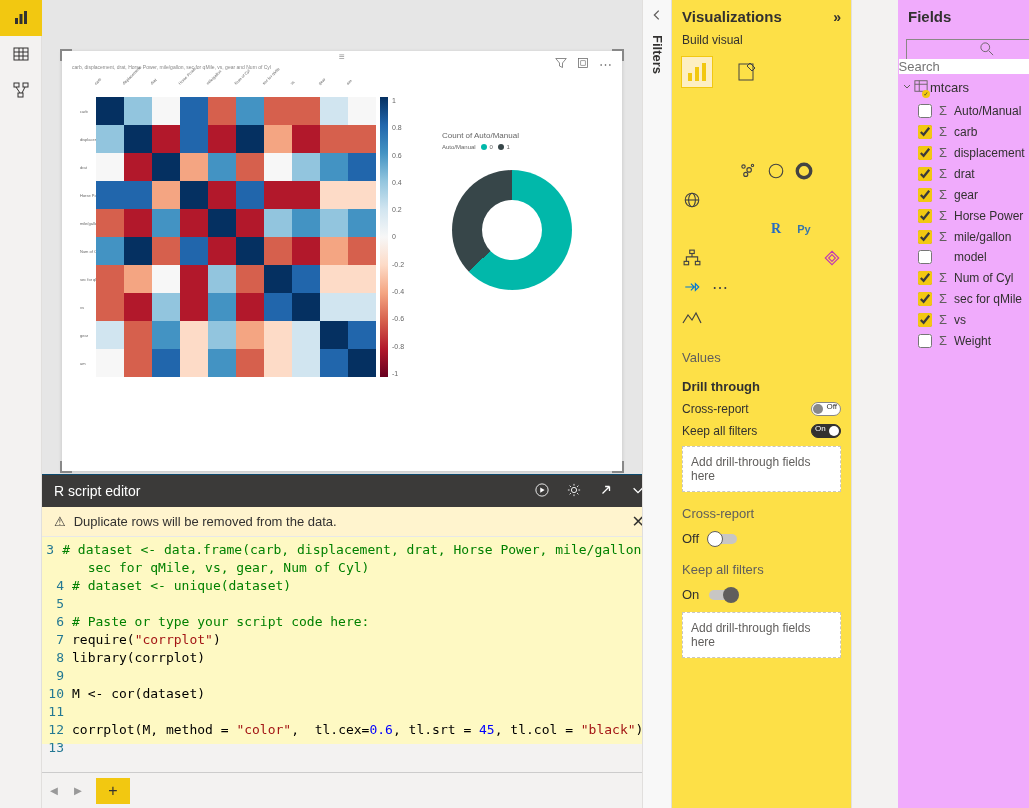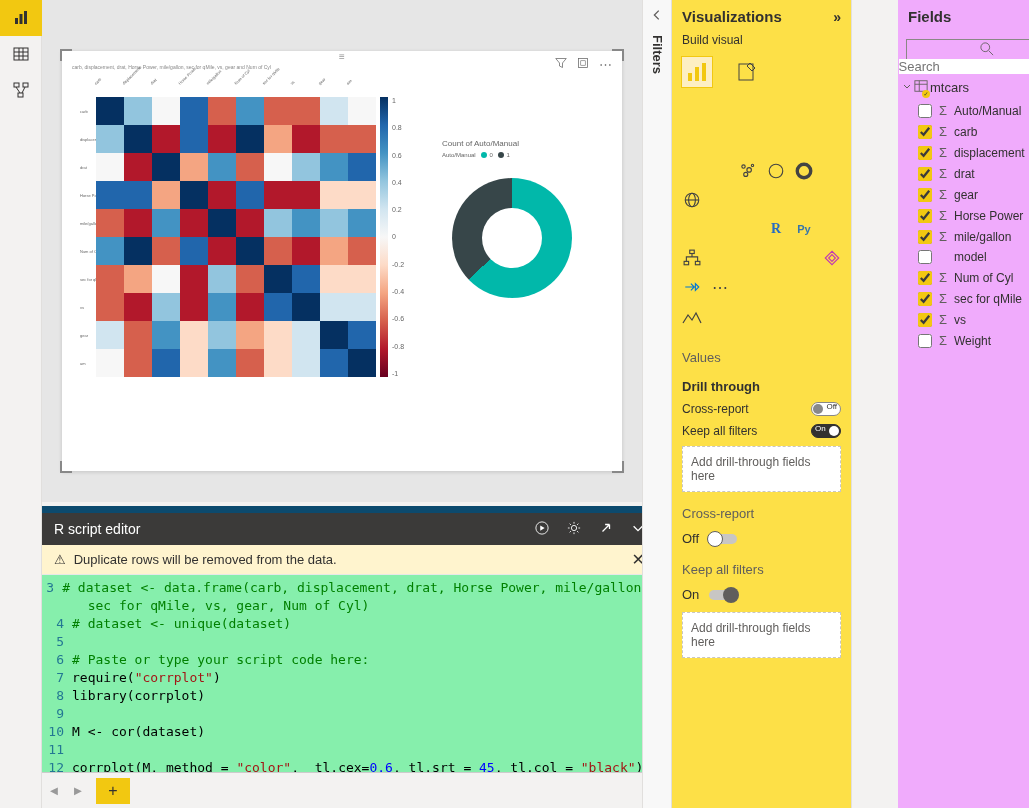--- a/index.html
+++ b/index.html
@@ -23,28 +23,28 @@
   .heatmap-wrap { position: absolute; top: 28px; left: 20px; width: 340px; height: 380px; }
   .heatmap-grid { position: absolute; top: 18px; left: 14px; width: 280px; height: 280px; display: grid; grid-template-columns: repeat(10, 1fr); grid-template-rows: repeat(10, 1fr); }
   .hm-cell { width: 100%; height: 100%; }
   .hm-colorbar { position: absolute; top: 18px; right: 34px; width: 8px; height: 280px; background: linear-gradient(to bottom, #053061, #2166ac, #4393c3, #92c5de, #d1e5f0, #f7f7f7, #fddbc7, #f4a582, #d6604d, #b2182b, #67001f); }
   .hm-ticks { position: absolute; top: 18px; right: 16px; height: 280px; width: 14px; font-size: 7px; color: #666; display: flex; flex-direction: column; justify-content: space-between; align-items: flex-start; }
   .hm-col-labels { position: absolute; top: -2px; left: 14px; width: 280px; height: 18px; display: grid; grid-template-columns: repeat(10,1fr); }
   .hm-col-labels span { font-size: 4px; color: #666; transform: rotate(-45deg); transform-origin: left bottom; white-space: nowrap; position: relative; left: 10px; }
   .hm-row-labels { position: absolute; top: 18px; left: -2px; width: 14px; height: 280px; display: grid; grid-template-rows: repeat(10,1fr); }
   .hm-row-labels span { font-size: 4px; color: #666; align-self: center; white-space: nowrap; }
   
-  .donut-wrap { position: absolute; top: 88px; left: 380px; width: 170px; }
+  .donut-wrap { position: absolute; top: 80px; left: 380px; width: 170px; }
   .donut-title { font-size: 8px; color: #666; margin-bottom: 4px; }
   .donut-legend { font-size: 6px; color: #666; margin-bottom: 20px; }
   .donut-legend .dot { display: inline-block; width: 6px; height: 6px; border-radius: 50%; margin: 0 2px 0 4px; vertical-align: middle; }
   .donut-chart { width: 120px; height: 120px; border-radius: 50%; background: conic-gradient(#01b8aa 0deg 226deg, #374649 226deg 360deg); position: relative; margin-left: 10px; margin-top: 10px;}
   .donut-chart::after { content:""; position:absolute; top:30px; left:30px; width:60px; height:60px; background:#fff; border-radius:50%; }
   
-  .r-script-panel { position: absolute; left: 42px; top: 506px; width: 615px; height: 270px; background: #86efac; border-top: 7px solid #0c4a6e; }
+  .r-script-panel { position: absolute; left: 42px; top: 474px; width: 615px; height: 270px; background: #fef9c3; border-top: 1px solid #0c4a6e; }
   .r-title-bar { height: 32px; background: #3b3a39; color: #fff; display: flex; align-items: center; padding: 0 12px; font-size: 14px; }
   .r-title-bar .spacer { flex: 1; }
   .r-title-bar .r-icon { margin-left: 18px; cursor: pointer; }
   .r-warning { height: 30px; background: #fff4ce; border-bottom: 1px solid #e8e8e8; display: flex; align-items: center; padding: 0 12px; font-size: 13px; }
   .r-warning .warn-icon { margin-right: 8px; }
   .r-warning .close-warn { margin-left: auto; cursor: pointer; font-size: 16px; }
   .r-code { font-family: Consolas, monospace; font-size: 13px; padding: 4px 0; overflow: hidden; }
   .r-line { display: flex; line-height: 18px; }
   .r-gutter { width: 30px; text-align: right; padding-right: 8px; color: #237893; user-select: none; }
   .r-text { flex: 1; white-space: pre; }

